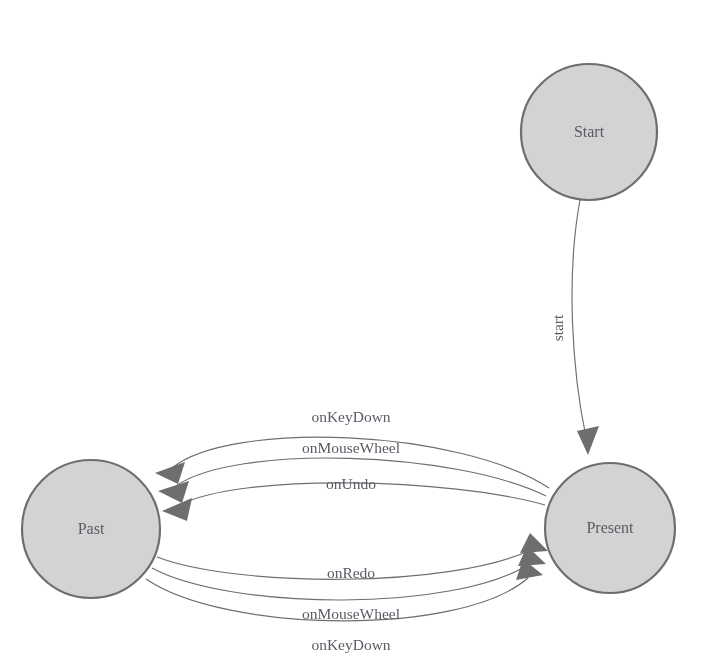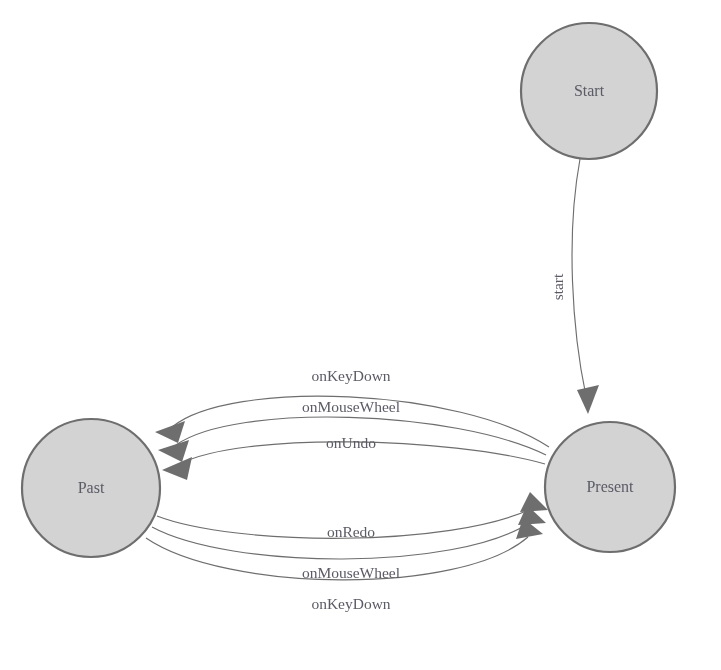--- a/index.html
+++ b/index.html
@@ -11,20 +11,21 @@
     width: 721px;
     height: 670px;
     font-family: "Liberation Serif", "DejaVu Serif", serif;
     overflow: hidden;
     position: relative;
   }
   #diagram-root {
     position: relative;
     width: 721px;
     height: 614px;
+    margin-top: 41px;
   }
   svg.diagram-canvas {
     position: absolute;
     top: 0;
     left: 0;
     width: 721px;
     height: 670px;
     display: block;
   }
   .node-circle {

